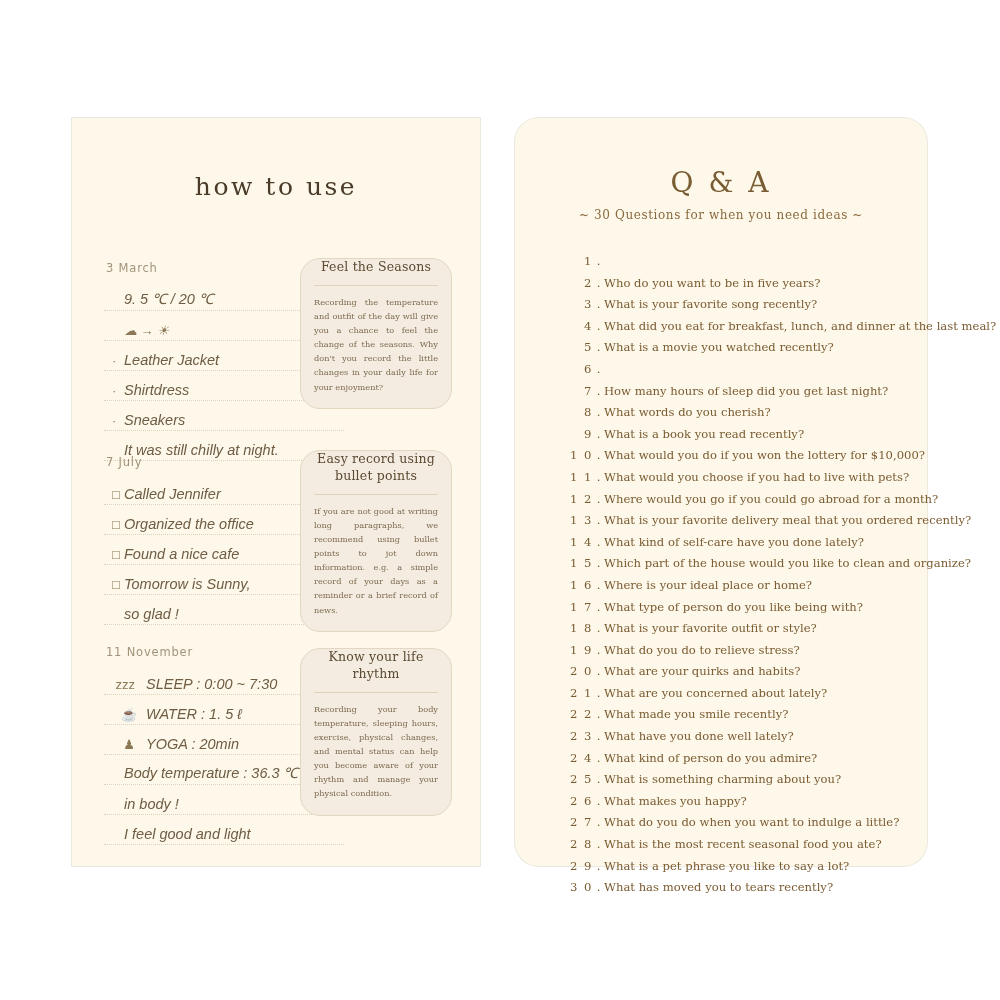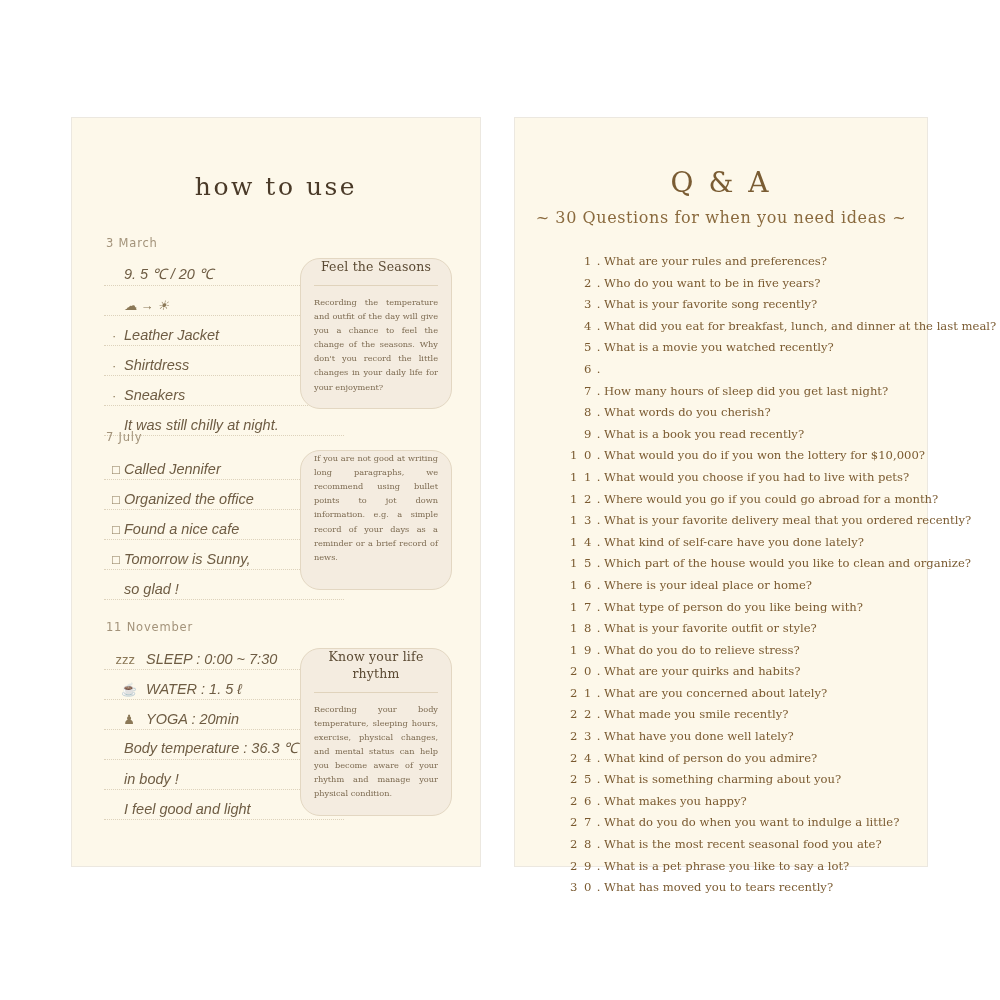--- a/index.html
+++ b/index.html
@@ -25,39 +25,40 @@
     position: absolute;
     background: #fdf8ea;
     box-shadow: 0 0 0 1px rgba(200,190,165,0.35);
   }
   .page-left {
     left: 72px; top: 118px;
     width: 408px; height: 748px;
   }
   .page-right {
     left: 515px; top: 118px;
-    width: 412px; height: 748px;
+    width: 412px; height: 748px; border-radius: 24px;
   }
 
   
   .howto-title {
     position: absolute;
     left: 0; right: 0;
     top: 54px;
     text-align: center;
     font-size: 25px;
     letter-spacing: 2.5px;
     color: #4a3a28;
     font-family: "DejaVu Serif", serif;
   }
 
   .journal-block {
     position: absolute;
     left: 32px;
     width: 240px;
+    margin-top: 25px;
   }
   .blk1 { top: 118px; }
   .blk2 { top: 312px; }
   .blk3 { top: 502px; }
 
   .date-label {
     font-family: "DejaVu Sans", sans-serif;
     font-size: 11.5px;
     color: #a3937a;
     letter-spacing: 0.8px;
@@ -133,21 +134,21 @@
     font-size: 28px;
     letter-spacing: 3px;
     color: #7a5c33;
     font-family: "DejaVu Serif", serif;
   }
   .qa-sub {
     position: absolute;
     left: 0; right: 0;
     top: 90px;
     text-align: center;
-    font-size: 16px;
+    font-size: 12px;
     letter-spacing: 0.6px;
     color: #8a6a3e;
     font-family: "DejaVu Serif", serif;
   }
   .qa-list {
     position: absolute;
     left: 46px;
     top: 133px;
     right: 18px;
   }
@@ -264,36 +265,36 @@
             <span class="txt">I feel good and light</span>
           </div>
       </div>
     </div>
 
     <div class="tip-card tip1">
       <div class="tip-title">Feel the Seasons</div>
       <div class="tip-body">Recording the temperature and outfit of the day will give you a chance to feel the change of the seasons. Why don't you record the little changes in your daily life for your enjoyment?</div>
     </div>
     <div class="tip-card tip2">
+      <div class="tip-title">Easy record using bullet points</div>
       <div class="tip-body">If you are not good at writing long paragraphs, we recommend using bullet points to jot down information. e.g. a simple record of your days as a reminder or a brief record of news.</div>
     </div>
     <div class="tip-card tip3">
       <div class="tip-title">Know your life rhythm</div>
       <div class="tip-body">Recording your body temperature, sleeping hours, exercise, physical changes, and mental status can help you become aware of your rhythm and manage your physical condition.</div>
     </div>
   </div>
 
   <div class="page page-right">
     <div class="qa-title">Q &amp; A</div>
     <div class="qa-sub">~ 30 Questions for when you need ideas ~</div>
     <div class="qa-list">
       <div class="qa-item">
           <span class="qa-num">1</span>
           <span class="qa-dot">.</span>
-          <span class="qa-text">What are your rules and preferences?</span>
         </div>
       <div class="qa-item">
           <span class="qa-num">2</span>
           <span class="qa-dot">.</span>
           <span class="qa-text">Who do you want to be in five years?</span>
         </div>
       <div class="qa-item">
           <span class="qa-num">3</span>
           <span class="qa-dot">.</span>
           <span class="qa-text">What is your favorite song recently?</span>

